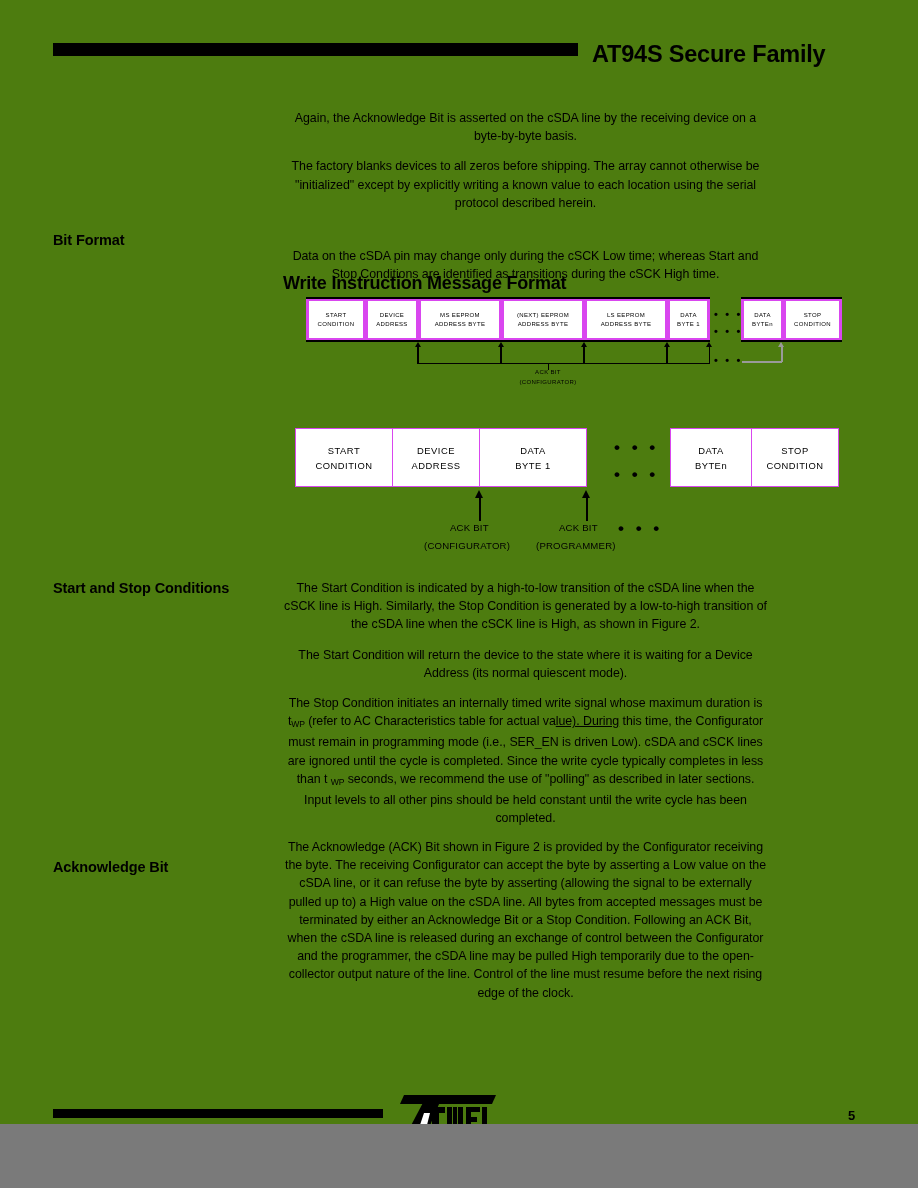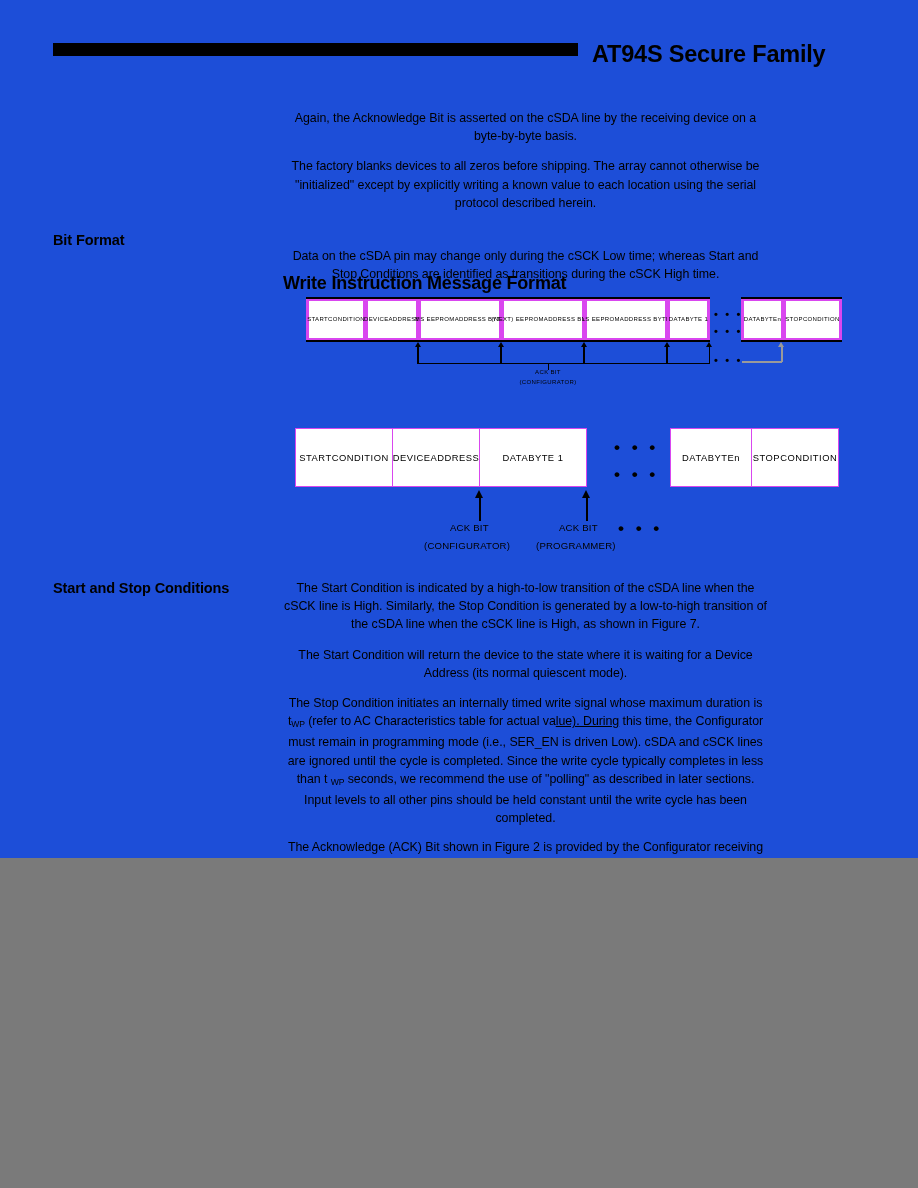--- a/index.html
+++ b/index.html
@@ -4,22 +4,22 @@
 <title>AT94S Secure Family — Datasheet Page 5</title>
 <style>
   html, body {
     margin: 0;
     padding: 0;
     background: #7a7a7a;
   }
   #page {
     position: relative;
     width: 918px;
-    height: 858px;
-    background: #1d4ed8;
+    height: 1124px;
+    background: #4d7c0f;
     overflow: hidden;
     font-family: "Liberation Sans", sans-serif;
     color: #000000;
   }
 
   
   #header-rule {
     position: absolute;
     left: 53px;
     top: 43px;
@@ -80,21 +80,21 @@
     white-space: nowrap;
   }
 
   
   .diagram { position: absolute; }
   .dbox {
     position: absolute;
     box-sizing: border-box;
     border: 3px solid #d946ef;
     display: flex;
-    flex-direction: row;
+    flex-direction: column;
     align-items: center;
     justify-content: center;
     text-align: center;
     background: #fff;
   }
   .dbox span { display: block; white-space: nowrap; }
 
   
   .d1 .dbox { font-size: 6.0px; line-height: 9px; letter-spacing: 0.35px; }
   .d1-strip-top, .d1-strip-bot {
@@ -340,21 +340,21 @@
     <div class="d2-lbl" style="left:536px; top:540px;">(PROGRAMMER)</div>
 
     <div class="d2-ellip" style="left:618px; top:524px;">• • •</div>
   </div>
 
   <div class="sec-head" style="top:579px;">
     <span>Start and Stop</span>
     <span>Conditions</span>
   </div>
   <div class="body-col" style="top:579px;">
-    <p>The Start Condition is indicated by a high-to-low transition of the cSDA line when the cSCK line is High. Similarly, the Stop Condition is generated by a low-to-high transition of the cSDA line when the cSCK line is High, as shown in Figure 7.</p>
+    <p>The Start Condition is indicated by a high-to-low transition of the cSDA line when the cSCK line is High. Similarly, the Stop Condition is generated by a low-to-high transition of the cSDA line when the cSCK line is High, as shown in Figure 2.</p>
     <p>The Start Condition will return the device to the state where it is waiting for a Device Address (its normal quiescent mode).</p>
     <p>
       <span>The Stop Condition initiates an internally timed write signal whose maximum duration is t</span><sub class="wp">WP</sub><span> (refer to AC Characteristics table for actual va</span><span class="ul-artifact">lue). During</span><span> this time, the Configurator must remain in programming mode (i.e., SER_EN is driven Low). cSDA and cSCK lines are ignored until the cycle is completed. Since the write cycle typically completes in less than t </span><sub class="wp">WP</sub><span> seconds, we recommend the use of "polling" as described in later sections. Input levels to all other pins should be held constant until the write cycle has been completed.</span>
     </p>
   </div>
 
   <div class="sec-head" style="top:838px;margin-top:20px;">Acknowledge Bit</div>
   <div class="body-col" style="top:838px;">
     <p>The Acknowledge (ACK) Bit shown in Figure 2 is provided by the Configurator receiving the byte. The receiving Configurator can accept the byte by asserting a Low value on the cSDA line, or it can refuse the byte by asserting (allowing the signal to be externally pulled up to) a High value on the cSDA line. All bytes from accepted messages must be terminated by either an Acknowledge Bit or a Stop Condition. Following an ACK Bit, when the cSDA line is released during an exchange of control between the Configurator and the programmer, the cSDA line may be pulled High temporarily due to the open-collector output nature of the line. Control of the line must resume before the next rising edge of the clock.</p>
   </div>

